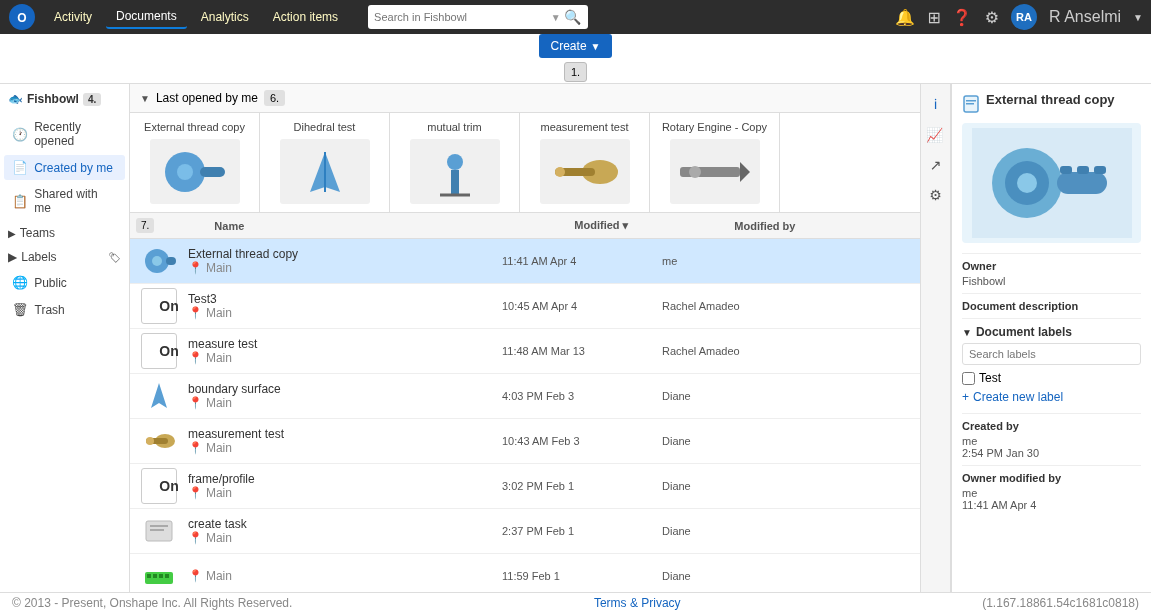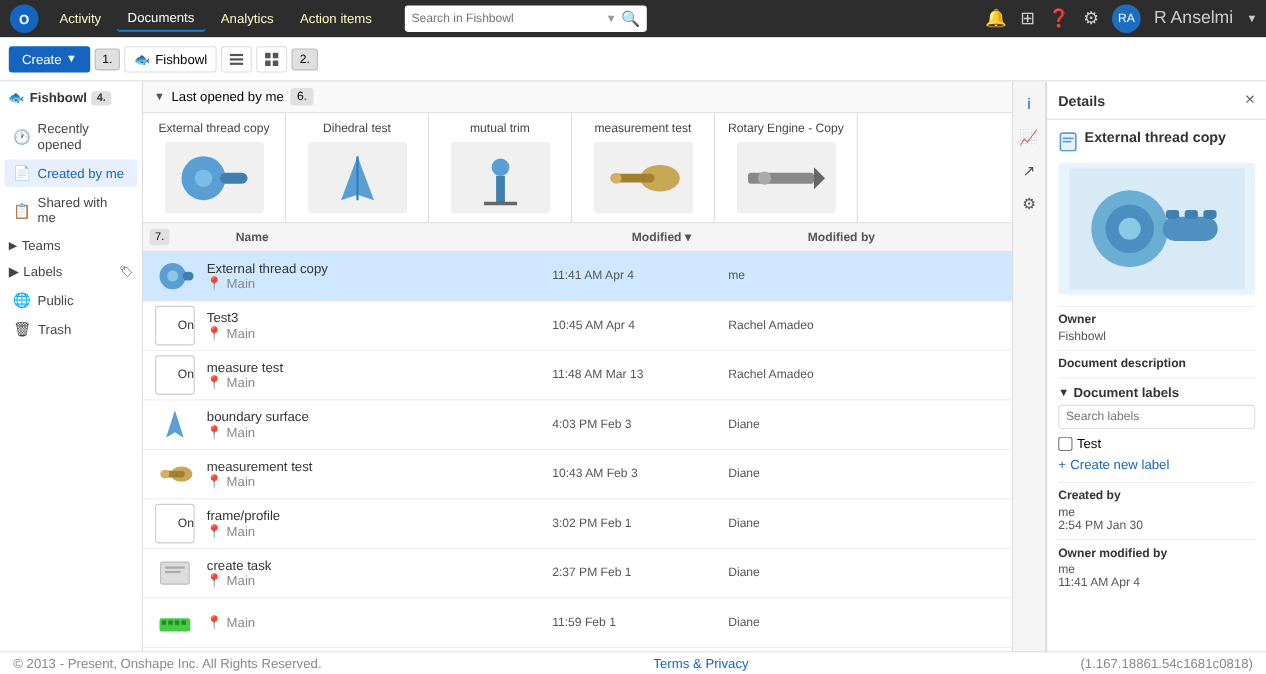--- a/index.html
+++ b/index.html
@@ -21,28 +21,28 @@
       background: #fff; border-radius: 3px; height: 24px; padding: 0 6px; gap: 4px;
     }
     .top-nav .search-bar input {
       border: none; outline: none; font-size: 11px; flex: 1; color: #555;
     }
     .top-nav .right-icons { margin-left: auto; display: flex; align-items: center; gap: 12px; }
     .top-nav .right-icons span { color: #ccc; font-size: 16px; cursor: pointer; }
     .top-nav .user-badge {
       display: flex; align-items: center; gap: 4px; color: #fff;
       background: #1e6ebf; border-radius: 50%; width: 26px; height: 26px;
-      justify-content: center; font-size: 11px; font-weight: normal;
+      justify-content: center; font-size: 11px; font-weight: bold;
     }
     .top-nav .user-name { color: #fff; font-size: 12px; }
 
     
     .toolbar {
       display: flex; align-items: center; background: #fff; border-bottom: 1px solid #ddd;
-      height: 40px; padding: 0 8px; gap: 4px; flex-shrink: 0;
+      height: 50px; padding: 0 8px; gap: 4px; flex-shrink: 0; flex-direction: column;
     }
     .create-btn {
       background: #1565c0; color: #fff; border: none; border-radius: 3px;
       padding: 5px 12px; cursor: pointer; font-size: 12px; display: flex; align-items: center; gap: 4px;
     }
     .create-btn .caret { font-size: 10px; }
     .toolbar-badge {
       background: #e0e0e0; border: 1px solid #bbb; border-radius: 3px;
       padding: 3px 6px; font-size: 11px; cursor: pointer;
     }
@@ -190,21 +190,21 @@
       padding: 3px 12px; font-size: 10px; color: #888; flex-shrink: 0;
     }
 
     
     .onshape-doc-icon {
       width: 36px; height: 36px; background: #fff; border: 1px solid #ccc;
       border-radius: 3px; display: flex; align-items: center; justify-content: center;
       position: relative;
     }
     .onshape-doc-icon .on-text {
-      font-size: 11px; font-weight: normal; color: #333; line-height: 1; padding-left: 20px;
+      font-size: 14px; font-weight: bold; color: #333; line-height: 1; padding-left: 20px;
     }
 
     
     .table-body .table-row:first-child { background: #d0e8ff; }
 
   </style>
 </head>
 <body>
 
 <div class="top-nav">
@@ -532,24 +532,20 @@
   <div style="display:flex;flex-direction:row;border-left:1px solid #ddd;">
 
     <div class="details-side-tabs">
       <span class="side-tab-icon active">ℹ</span>
       <span class="side-tab-icon">📈</span>
       <span class="side-tab-icon">↗</span>
       <span class="side-tab-icon">⚙</span>
     </div>
 
     <div class="details-panel">
-      <div class="details-header">
-        <span class="title">Details</span>
-        <span class="close-btn">×</span>
-      </div>
       <div class="details-content">
         
         <div style="display:flex;align-items:center;gap:6px;margin-bottom:8px;">
           <svg width="18" height="18" viewBox="0 0 18 18">
             <rect x="2" y="1" width="14" height="16" rx="2" fill="#e8f4fb" stroke="#5a9fd4" stroke-width="1.5"></rect>
             <rect x="4" y="5" width="10" height="1.5" fill="#5a9fd4"></rect>
             <rect x="4" y="8" width="8" height="1.5" fill="#5a9fd4"></rect>
           </svg>
           <span class="details-doc-name">External thread copy</span>
         </div>

